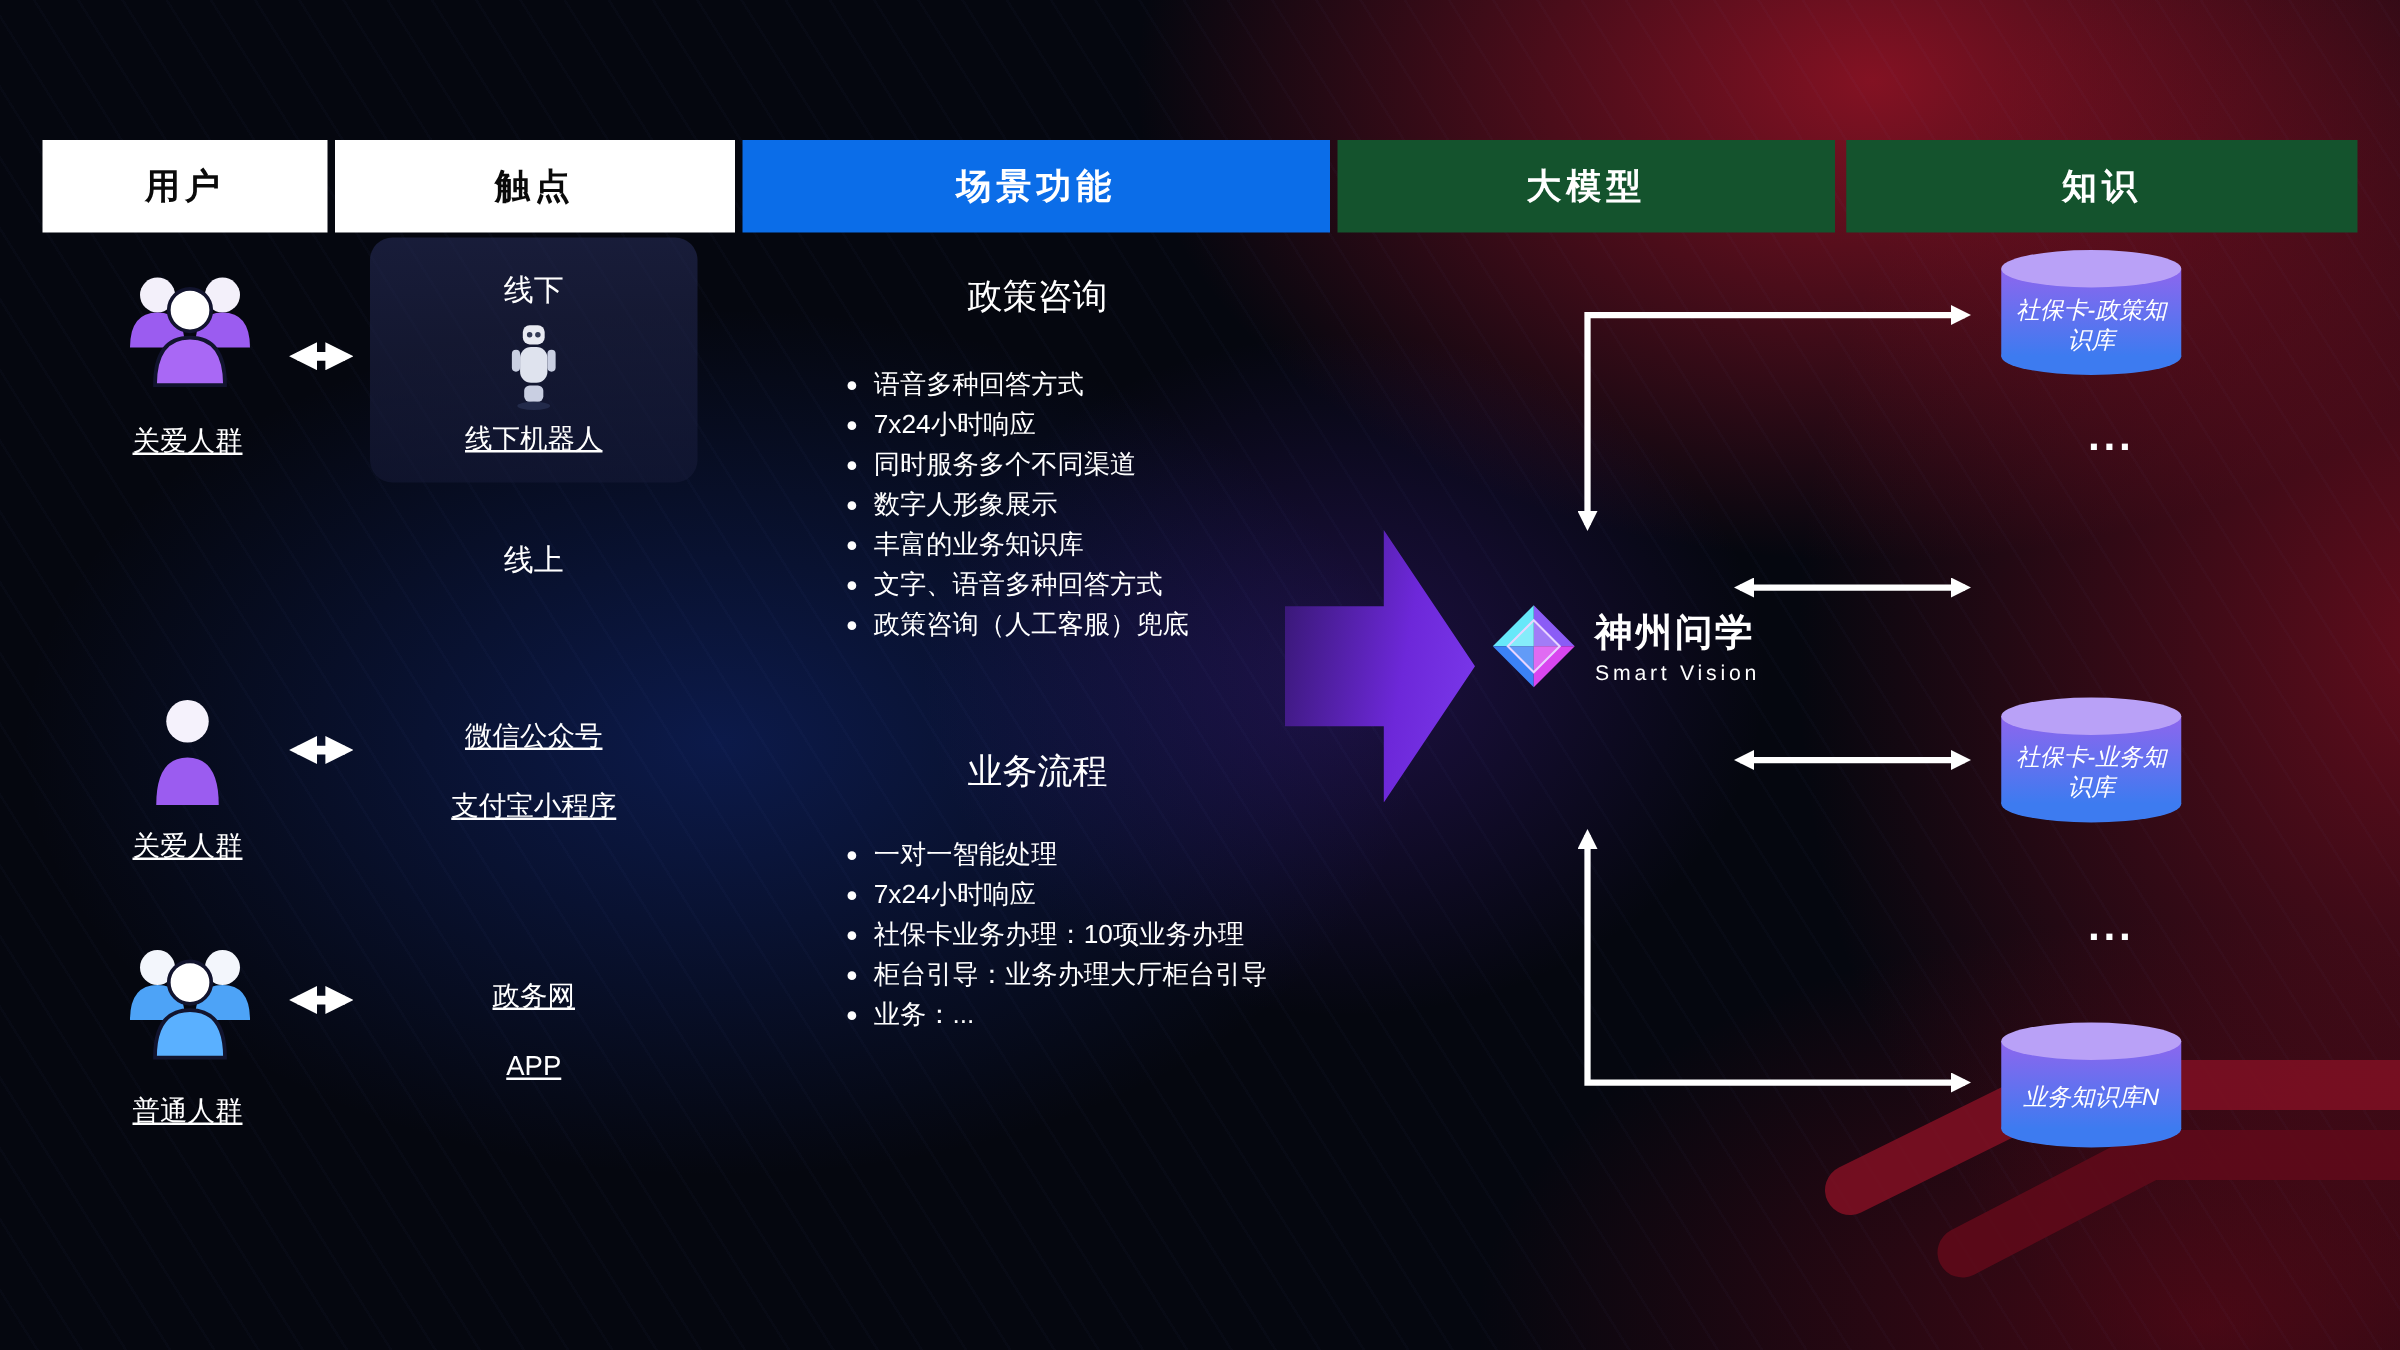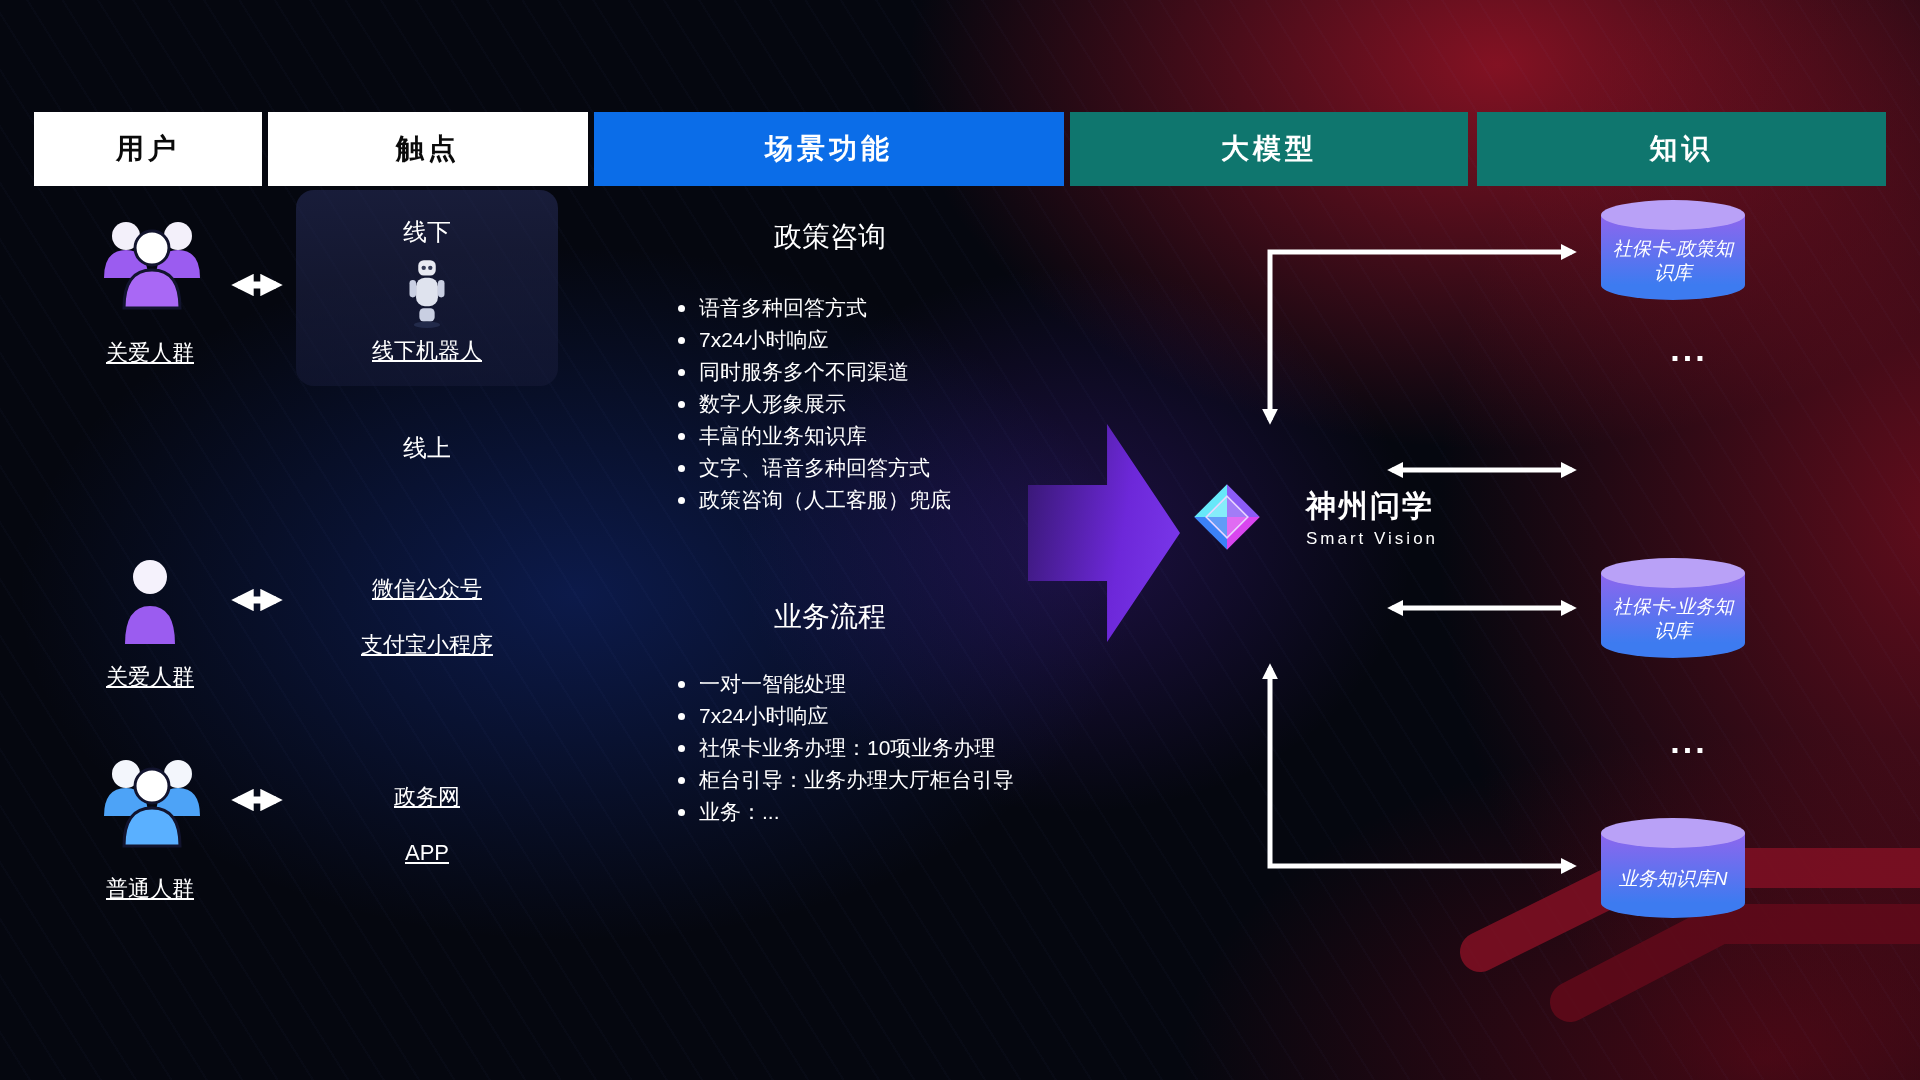--- a/index.html
+++ b/index.html
@@ -19,40 +19,40 @@
 
   .deco-svg,.arrow-svg{position:absolute;left:0;top:0;pointer-events:none;}
   .aline{stroke:#ffffff;stroke-width:5;fill:none;}
   .aline.thick{stroke-width:7;}
 
   
   .hdr{position:absolute;top:112px;height:74px;display:flex;align-items:center;justify-content:center;
        font-weight:bold;font-size:28px;letter-spacing:4px;z-index:3;}
   .hdr-white{background:#ffffff;color:#0a0a0a;}
   .hdr-blue{background:#0b6de8;color:#ffffff;}
-  .hdr-purple{background:#0f766e;color:#ffffff;}
+  .hdr-purple{background:#14532d;color:#ffffff;}
 
   .lbl{position:absolute;color:#fff;text-align:center;z-index:3;}
   .lbl-22{font-size:22px;text-decoration:underline;}
   .lbl-24{font-size:24px;}
 
   .tp-card{position:absolute;left:296px;top:190px;width:262px;height:196px;border-radius:18px;z-index:2;
     background:linear-gradient(180deg,rgba(40,46,92,0.55),rgba(22,26,56,0.55));}
 
   .scn-title{position:absolute;width:472px;left:594px;text-align:center;font-size:28px;z-index:3;}
   .scn-list{position:absolute;left:678px;width:400px;list-style:none;margin:0;padding:0;z-index:3;}
   .scn-list li{display:flex;align-items:baseline;font-size:21px;line-height:32px;white-space:nowrap;}
   .b-dot{width:7px;height:7px;border-radius:50%;background:#fff;margin-right:14px;flex:0 0 auto;align-self:center;}
 
   .flow-arrow{position:absolute;left:1028px;top:424px;width:152px;height:218px;z-index:2;
     background:linear-gradient(100deg,#35176f 0%,#6d28d9 60%,#7c3aed 100%);
     clip-path:polygon(0 28%,52% 28%,52% 0,100% 50%,52% 100%,52% 72%,0 72%);
     filter:drop-shadow(0 0 24px rgba(124,58,237,0.55));}
 
-  .logo-wrap{position:absolute;left:1192px;top:482px;display:flex;align-items:center;z-index:3;gap:30px;}
+  .logo-wrap{position:absolute;left:1192px;top:482px;display:flex;align-items:center;z-index:3;}
   .logo-text{margin-left:14px;}
   .logo-name{font-size:30px;font-weight:bold;letter-spacing:2px;}
   .logo-sub{font-size:17px;letter-spacing:3px;margin-top:2px;}
 
   .db{position:absolute;left:1601px;width:144px;height:100px;z-index:4;font-style:italic;}
   .db-top{position:absolute;top:0;left:0;width:100%;height:30px;border-radius:50%;background:#b9a1f7;}
   .db-body{position:absolute;top:15px;left:0;width:100%;height:70px;background:linear-gradient(180deg,#8e66ee,#3d7bf0);}
   .db-bottom{position:absolute;bottom:0;left:0;width:100%;height:30px;border-radius:50%;background:#3d7bf0;}
   .db-label{position:absolute;top:24px;left:8px;right:8px;bottom:2px;display:flex;align-items:center;justify-content:center;
     text-align:center;font-size:19px;line-height:1.25;z-index:1;}

